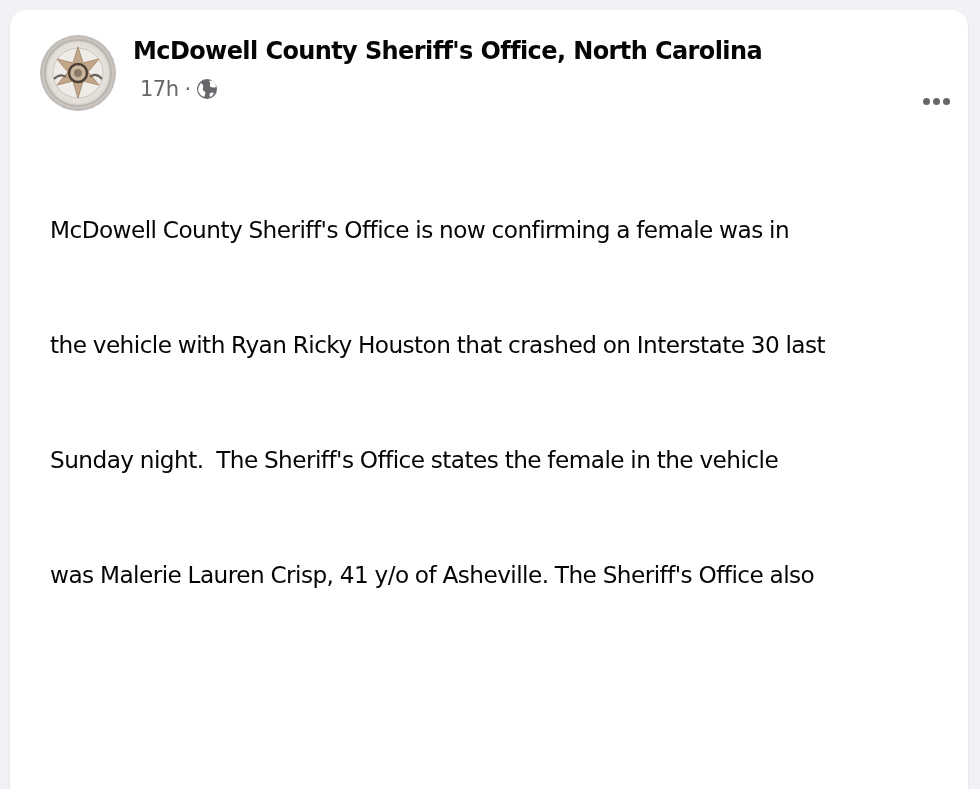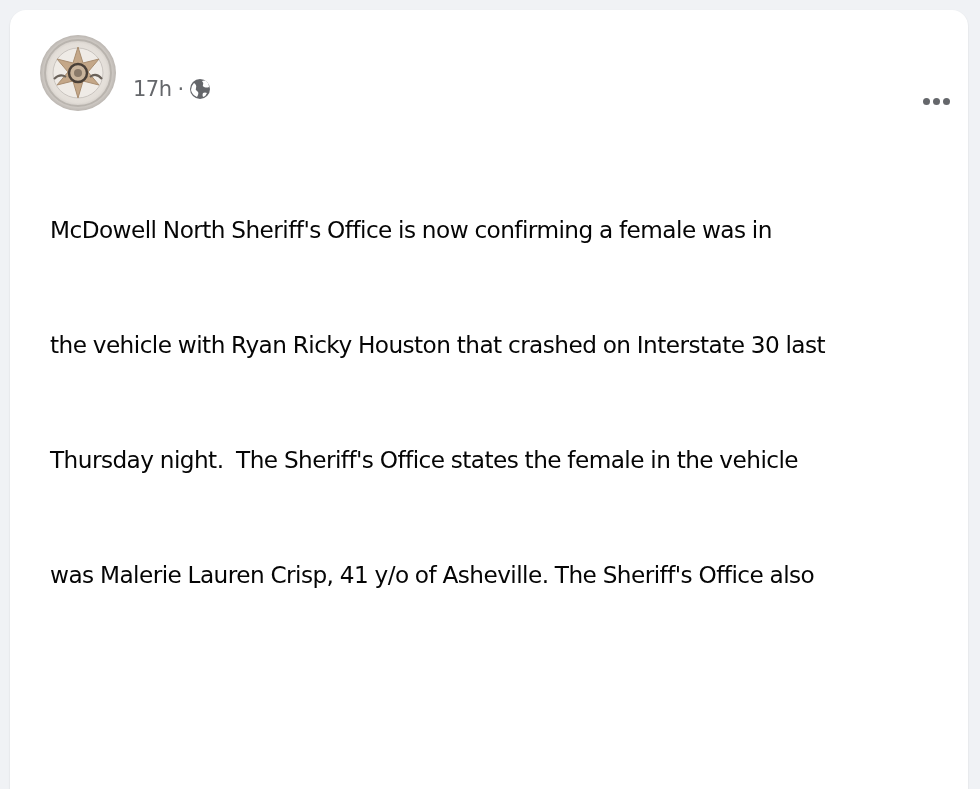--- a/index.html
+++ b/index.html
@@ -44,21 +44,21 @@
       top: 2px;
       font-family: "DejaVu Sans", sans-serif;
       font-size: 24px;
       font-weight: 600;
       color: #050505;
       letter-spacing: -0.6px;
       white-space: nowrap;
     }
     .meta {
       position: absolute;
-      left: 93px;
+      left: 100px;
       top: 42px;
       font-family: "DejaVu Sans", sans-serif;
       font-size: 21px;
       color: #65676b;
       display: flex;
       align-items: center;
       white-space: nowrap;
       letter-spacing: -0.5px;
     }
     .meta .sep { margin: 0 5px 0 6px; }
@@ -108,20 +108,21 @@
       <svg width="76" height="76" viewBox="0 0 76 76">
         <circle cx="38" cy="38" r="33" fill="none" stroke="#b9b4ae" stroke-width="2"></circle>
         <circle cx="38" cy="38" r="25" fill="#efebe6" stroke="#c9c4bf" stroke-width="1"></circle>
         <polygon points="38,12 43,28 59,24 48,37 59,50 43,46 38,63 33,46 17,50 28,37 17,24 33,28" fill="#c4a788" stroke="#a88d70" stroke-width="1"></polygon>
         <circle cx="38" cy="38" r="9" fill="#c9b49c" stroke="#4a4038" stroke-width="2.5"></circle>
         <circle cx="38" cy="38" r="4" fill="#8a7a6a"></circle>
         <path d="M14 44 q6 -6 12 -2" stroke="#6a625a" stroke-width="2" fill="none"></path>
         <path d="M50 42 q6 -5 12 2" stroke="#6a625a" stroke-width="2" fill="none"></path>
       </svg>
     </div>
+    <div class="name">McDowell County Sheriff's Office, North Carolina</div>
     <div class="meta">
       <span>17h</span>
       <span class="sep">·</span>
       <span class="globe">
         <svg width="22" height="22" viewBox="0 0 22 22">
           <circle cx="11" cy="11" r="10" fill="#65676b"></circle>
           <path d="M5 5 q3 2 2 5 q-1 2 1 3 q2 1 1 4 l-1 2 q-5 -2 -6 -7 q0 -4 3 -7z" fill="#ffffff"></path>
           <path d="M13 3 q2 2 1 4 q-1 1 1 2 q3 1 5 0 q0 -4 -3 -6 q-2 -1 -4 0z" fill="#ffffff"></path>
           <path d="M14 15 q2 -1 4 0 q-1 3 -4 4 q-1 -2 0 -4z" fill="#ffffff"></path>
         </svg>
@@ -129,23 +130,23 @@
     </div>
     <div class="more">
       <span class="dot"></span>
       <span class="dot"></span>
       <span class="dot"></span>
     </div>
   </div>
 
   <div class="body">
     <p>
-      <span class="line">McDowell North Sheriff's Office is now confirming a female was in</span>
+      <span class="line">McDowell County Sheriff's Office is now confirming a female was in</span>
       <span class="line">the vehicle with Ryan Ricky Houston that crashed on Interstate 30 last</span>
-      <span class="line">Thursday night.  The Sheriff's Office states the female in the vehicle</span>
+      <span class="line">Sunday night.  The Sheriff's Office states the female in the vehicle</span>
       <span class="line">was Malerie Lauren Crisp, 41 y/o of Asheville. The Sheriff's Office also</span>
       
       
       
     </p>
 
   </div>
 </div>
 
 </body></html>

